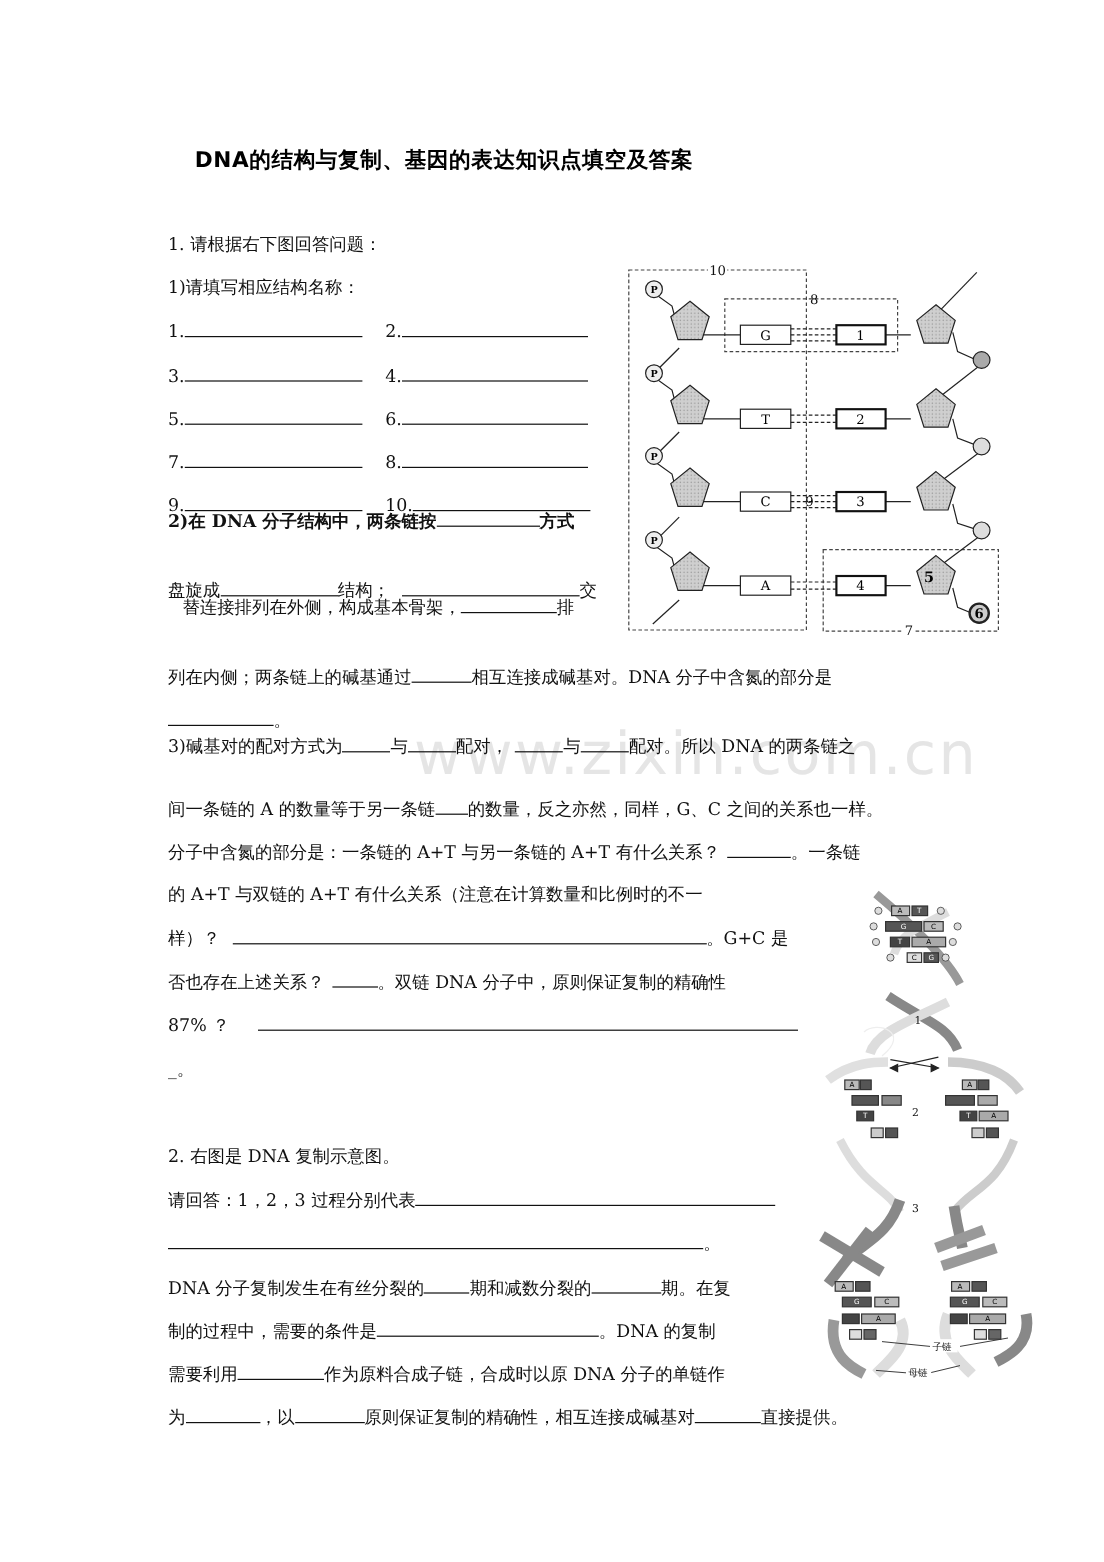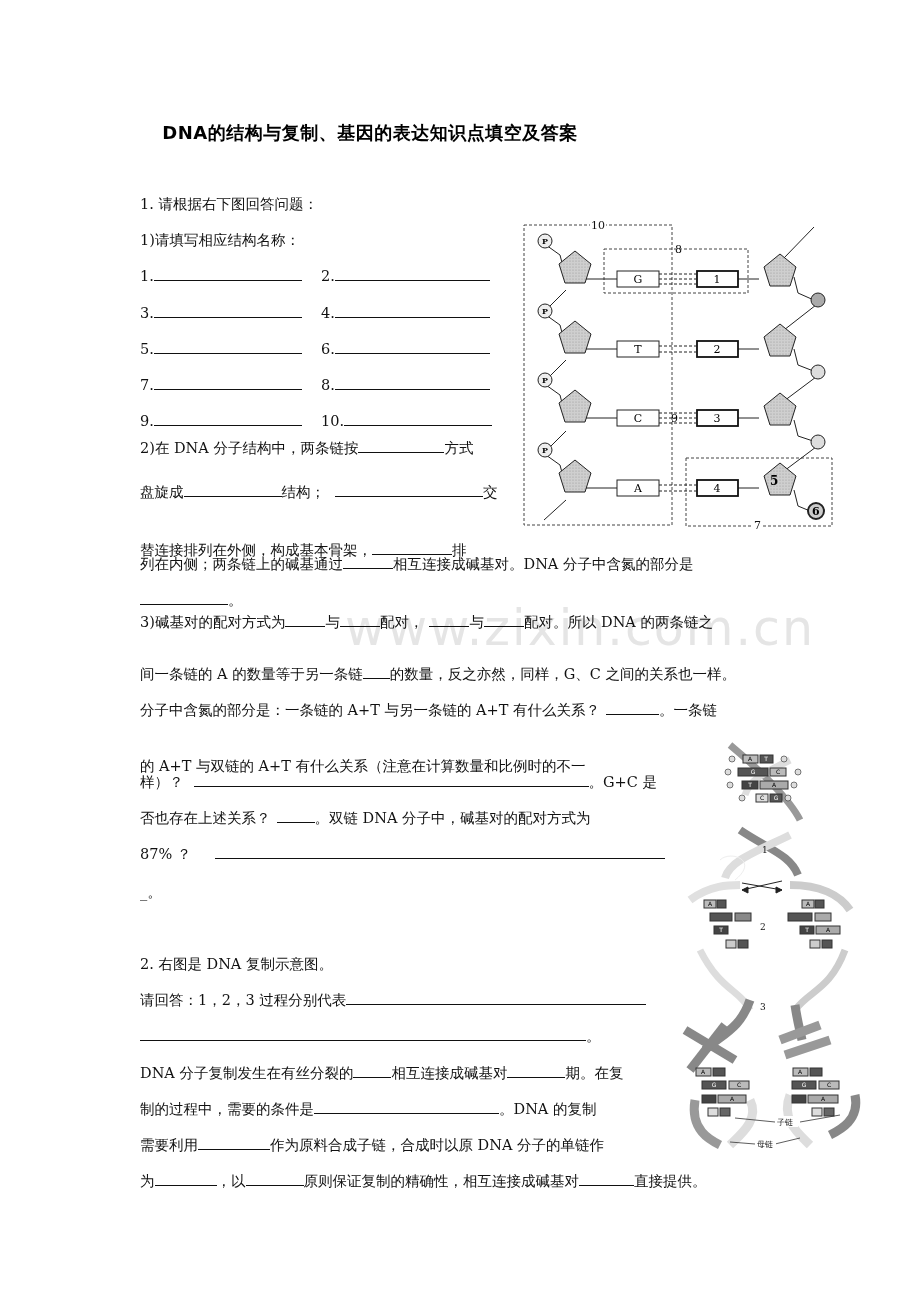--- a/index.html
+++ b/index.html
@@ -49,66 +49,66 @@
 <div class="line row" style="top:375px; left:321px;">
   <span>8.</span><span class="blank" style="width:155px"></span>
 </div>
 <div class="line row" style="top:411px;">
   <span>9.</span><span class="blank" style="width:148px"></span>
 </div>
 <div class="line row" style="top:411px; left:321px;">
   <span>10.</span><span class="blank" style="width:148px"></span>
 </div>
 
-<div class="line row" style="top:438px;">
+<div class="line row" style="top:424px;font-weight:bold;">
   <span>2)在 DNA 分子结构中，两条链按</span><span class="blank" style="width:86px"></span><span>方式</span>
 </div>
 <div class="line row" style="top:482px;">
   <span>盘旋成</span><span class="blank" style="width:98px"></span><span>结构；</span><span style="display:inline-block;width:10px"></span><span class="blank" style="width:148px"></span><span>交</span>
 </div>
-<div class="line row" style="top:540px;">
+<div class="line row" style="top:496px;margin-left:12px;">
   <span>替连接排列在外侧，构成基本骨架，</span><span class="blank" style="width:80px"></span><span>排</span>
 </div>
 <div class="line row" style="top:554px;">
   <span>列在内侧；两条链上的碱基通过</span><span class="blank" style="width:50px"></span><span>相互连接成碱基对。DNA 分子中含氮的部分是</span>
 </div>
 <div class="line row" style="top:590px;">
   <span class="blank" style="width:88px"></span><span>。</span>
 </div>
 
 <div class="line row" style="top:612px;">
   <span>3)碱基对的配对方式为</span><span class="blank" style="width:40px"></span><span>与</span><span class="blank" style="width:40px"></span><span>配对，</span><span class="blank" style="width:40px;margin-left:6px"></span><span>与</span><span class="blank" style="width:40px"></span><span>配对。所以 DNA 的两条链之</span>
 </div>
 <div class="line row" style="top:664px;">
   <span>间一条链的 A 的数量等于另一条链</span><span class="blank" style="width:27px"></span><span>的数量，反之亦然，同样，G、C 之间的关系也一样。</span>
 </div>
 <div class="line row" style="top:700px;">
   <span>分子中含氮的部分是：一条链的 A+T 与另一条链的 A+T 有什么关系？</span><span style="display:inline-block;width:6px"></span><span class="blank" style="width:53px"></span><span>。一条链</span>
 </div>
-<div class="line row" style="top:736px;margin-top:20px;">的 A+T  与双链的 A+T  有什么关系（注意在计算数量和比例时的不一</div>
+<div class="line row" style="top:736px;">的 A+T  与双链的 A+T  有什么关系（注意在计算数量和比例时的不一</div>
 <div class="line row" style="top:772px;">
   <span>样）？</span><span style="display:inline-block;width:10px"></span><span class="blank" style="width:395px"></span><span>。G+C 是</span>
 </div>
 <div class="line row" style="top:808px;">
-  <span>否也存在上述关系？</span><span style="display:inline-block;width:6px"></span><span class="blank" style="width:38px"></span><span>。双链 DNA 分子中，碱基对的配对方式为</span>
+  <span>否也存在上述关系？</span><span style="display:inline-block;width:6px"></span><span class="blank" style="width:38px"></span><span>。双链 DNA 分子中，原则保证复制的精确性</span>
 </div>
 <div class="line row" style="top:844px;">
   <span>87%   ？</span><span style="display:inline-block;width:24px"></span><span class="blank" style="width:450px"></span>
 </div>
 <div class="line row" style="top:882px;">_。</div>
 
 <div class="line row" style="top:954px;">2.   右图是 DNA 复制示意图。</div>
 <div class="line row" style="top:990px;">
   <span>请回答：1，2，3 过程分别代表</span><span class="blank" style="width:300px"></span>
 </div>
 <div class="line row" style="top:1026px;">
   <span class="blank" style="width:446px"></span><span>。</span>
 </div>
 <div class="line row" style="top:1063px;">
-  <span>DNA 分子复制发生在有丝分裂的</span><span class="blank" style="width:38px"></span><span>相互连接成碱基对</span><span class="blank" style="width:58px"></span><span>期。在复</span>
+  <span>DNA 分子复制发生在有丝分裂的</span><span class="blank" style="width:38px"></span><span>期和减数分裂的</span><span class="blank" style="width:58px"></span><span>期。在复</span>
 </div>
 <div class="line row" style="top:1099px;">
   <span>制的过程中，需要的条件是</span><span class="blank" style="width:185px"></span><span>。DNA  的复制</span>
 </div>
 <div class="line row" style="top:1135px;">
   <span>需要利用</span><span class="blank" style="width:72px"></span><span>作为原料合成子链，合成时以原 DNA 分子的单链作</span>
 </div>
 <div class="line row" style="top:1171px;">
   <span>为</span><span class="blank" style="width:62px"></span><span>，以</span><span class="blank" style="width:58px"></span><span>原则保证复制的精确性，相互连接成碱基对</span><span class="blank" style="width:55px"></span><span>直接提供。</span>
 </div>

